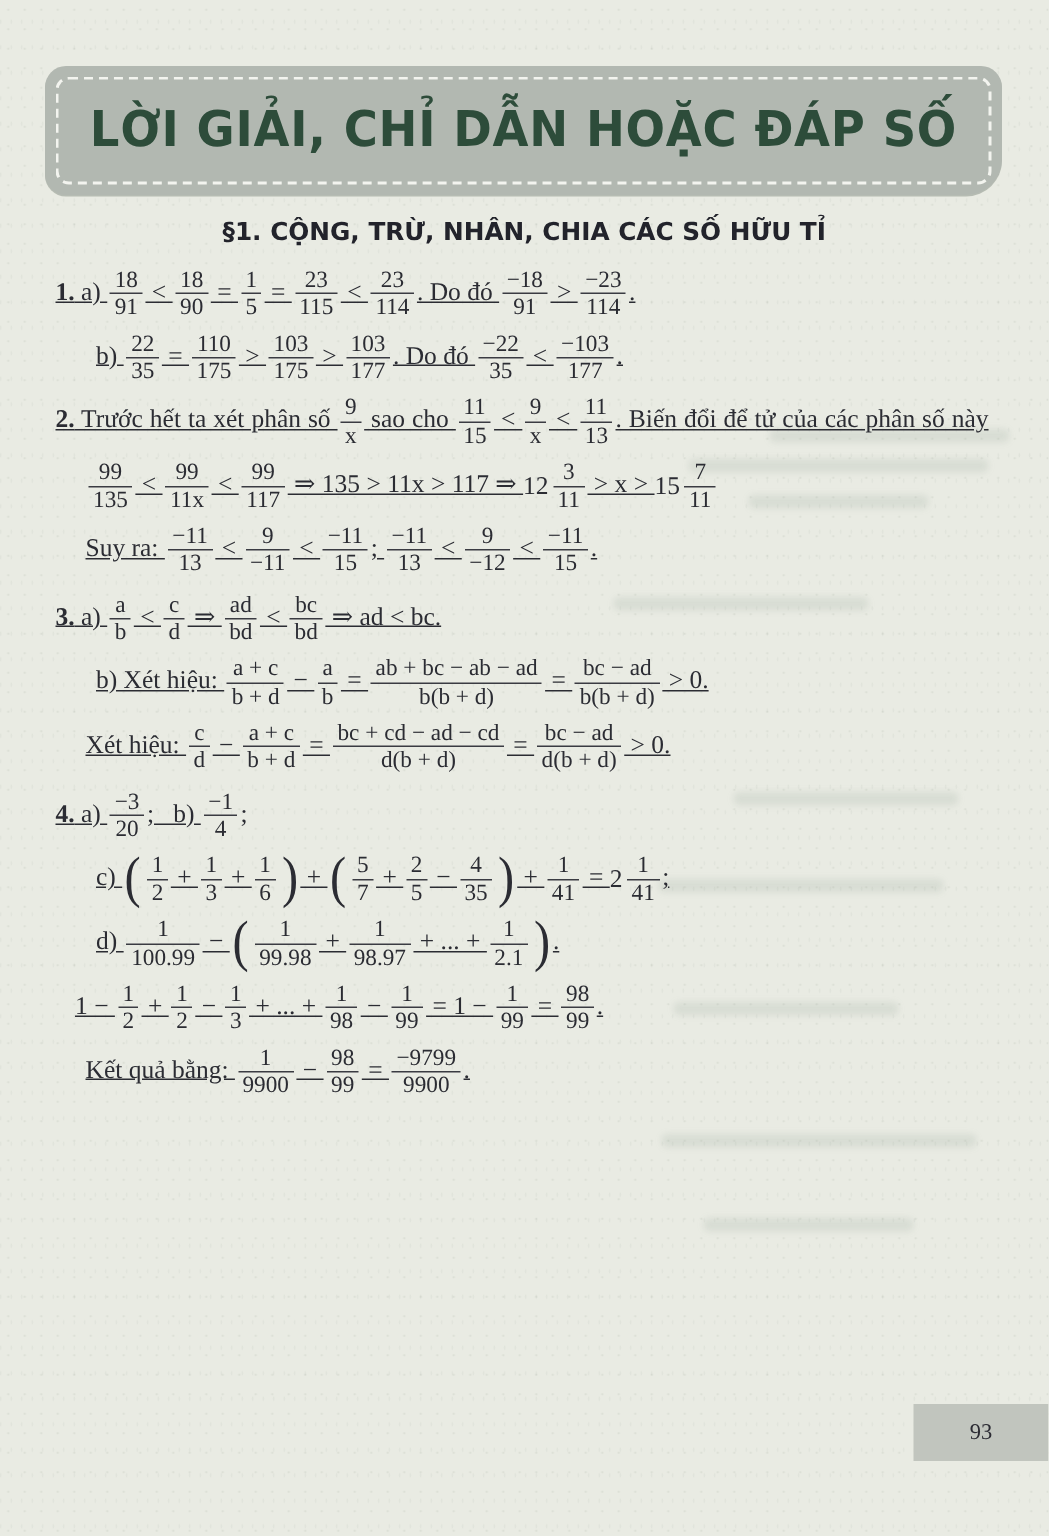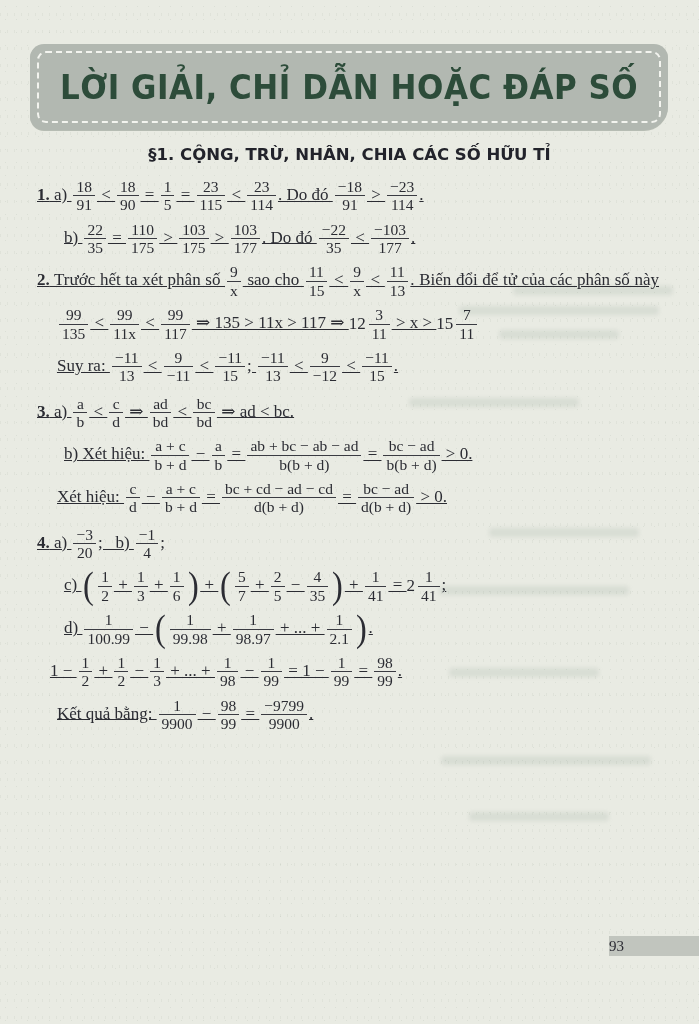--- a/index.html
+++ b/index.html
@@ -81,23 +81,23 @@
   .frac .den{display:block;padding:0 3px;border-top:1.4px solid #3a3b42;}
   .mixed{display:inline-flex;align-items:center;vertical-align:middle;}
   .mixed .whole{font-size:17px;margin-right:1px;}
   .bigp{
     display:inline-block;font-size:38px;line-height:0;vertical-align:middle;
     position:relative;top:-1px;font-weight:400;transform:scaleX(.85);
     padding:0 1px;
   }
   
   .pagebar{
-    position:absolute;top:936px;right:0;width:90px;height:20px;
+    position:absolute;top:936px;right:0;width:90px;height:38px;
     background:var(--footer-bar);
-    display:flex;align-items:center;
+    display:flex;align-items:center;justify-content:center;
   }
   .pagenum{font-size:15px;color:#2b2b33;}
 </style>
 </head>
 <body>
 
 <div class="page">
 
   <div class="ghosts">
     <div class="ghost" style="top:286px;right:26px;width:160px"></div>

